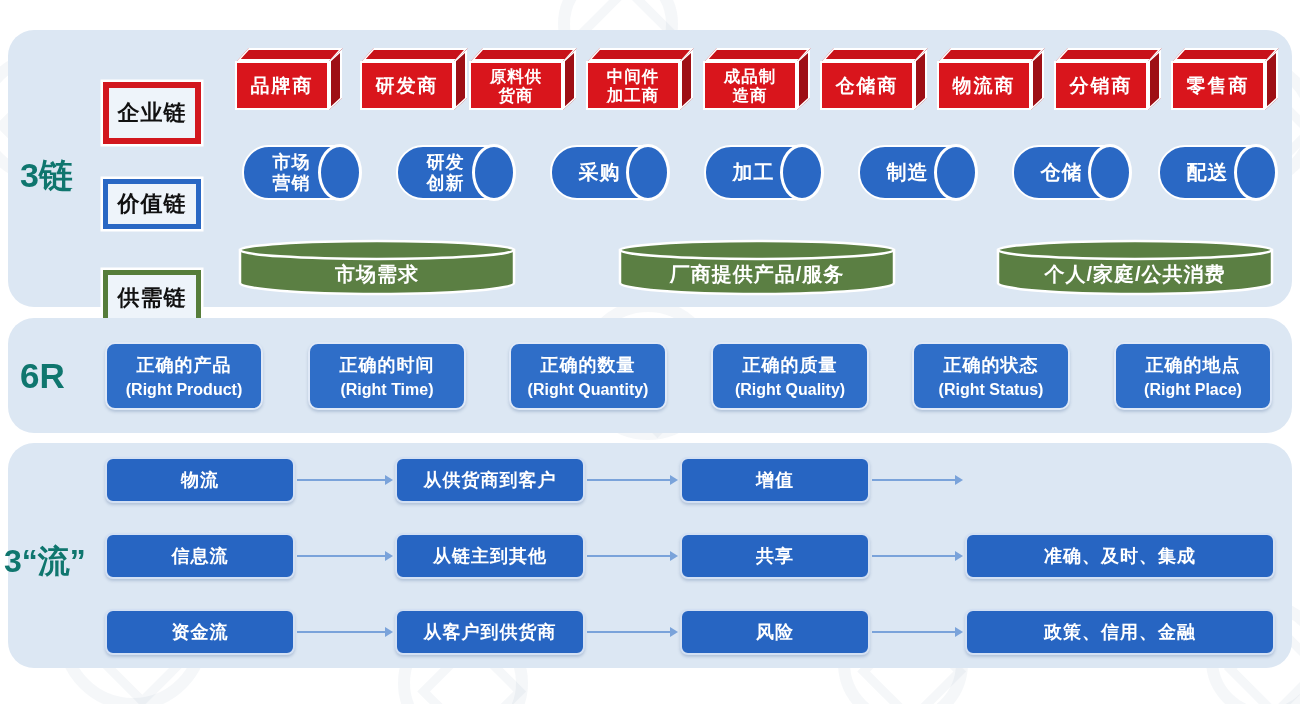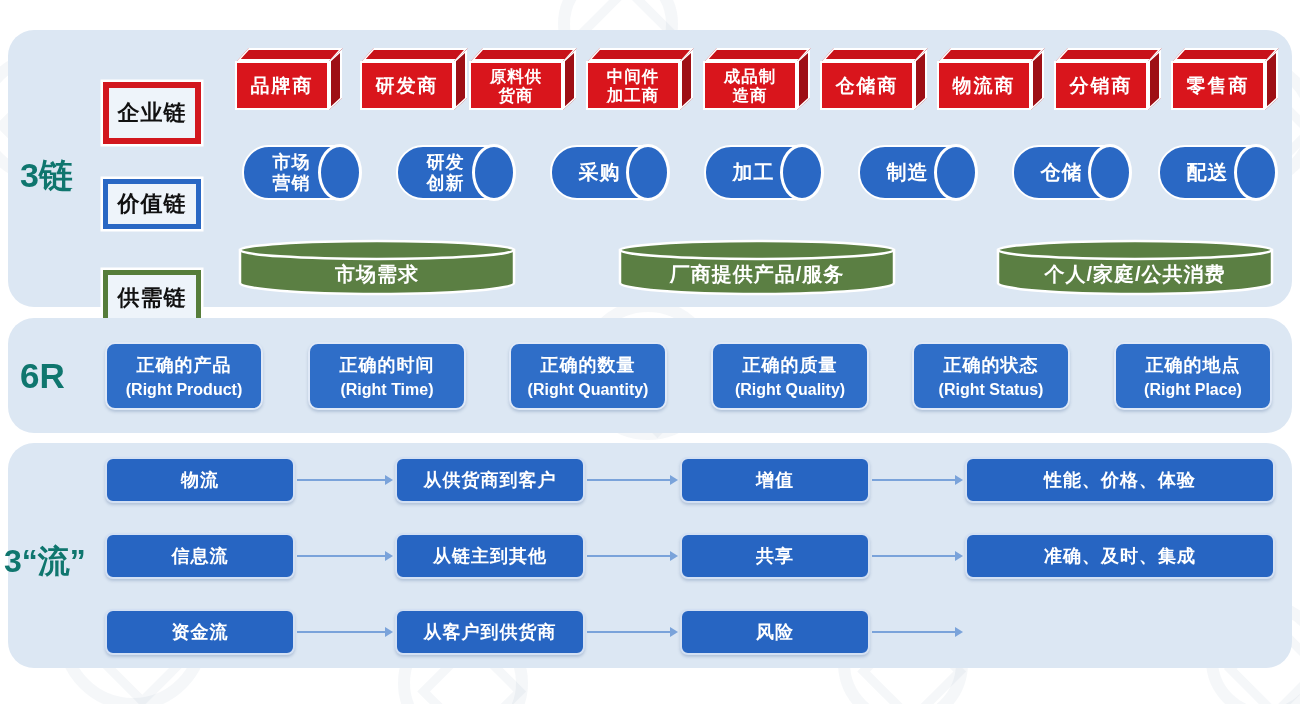--- a/index.html
+++ b/index.html
@@ -245,30 +245,30 @@
 
   <section class="panel panel-flows"></section>
   <div class="side-label lbl-flows">3“流”</div>
 
   <div class="fbox" style="left:105px;top:457px;width:190px;">物流</div>
   <div class="fl-arrow" style="left:297px;top:479px;width:94px;"></div>
   <div class="fbox" style="left:395px;top:457px;width:190px;">从供货商到客户</div>
   <div class="fl-arrow" style="left:587px;top:479px;width:89px;"></div>
   <div class="fbox" style="left:680px;top:457px;width:190px;">增值</div>
   <div class="fl-arrow" style="left:872px;top:479px;width:89px;"></div>
-  <div class="fbox" style="left:965px;top:457px;width:310px;">性能、价格、体验</div>
 
   <div class="fbox" style="left:105px;top:533px;width:190px;">信息流</div>
   <div class="fl-arrow" style="left:297px;top:555px;width:94px;"></div>
   <div class="fbox" style="left:395px;top:533px;width:190px;">从链主到其他</div>
   <div class="fl-arrow" style="left:587px;top:555px;width:89px;"></div>
   <div class="fbox" style="left:680px;top:533px;width:190px;">共享</div>
   <div class="fl-arrow" style="left:872px;top:555px;width:89px;"></div>
   <div class="fbox" style="left:965px;top:533px;width:310px;">准确、及时、集成</div>
 
   <div class="fbox" style="left:105px;top:609px;width:190px;">资金流</div>
   <div class="fl-arrow" style="left:297px;top:631px;width:94px;"></div>
   <div class="fbox" style="left:395px;top:609px;width:190px;">从客户到供货商</div>
   <div class="fl-arrow" style="left:587px;top:631px;width:89px;"></div>
   <div class="fbox" style="left:680px;top:609px;width:190px;">风险</div>
   <div class="fl-arrow" style="left:872px;top:631px;width:89px;"></div>
+  <div class="fbox" style="left:965px;top:609px;width:310px;">政策、信用、金融</div>
 
 </div>
 
 </body></html>

